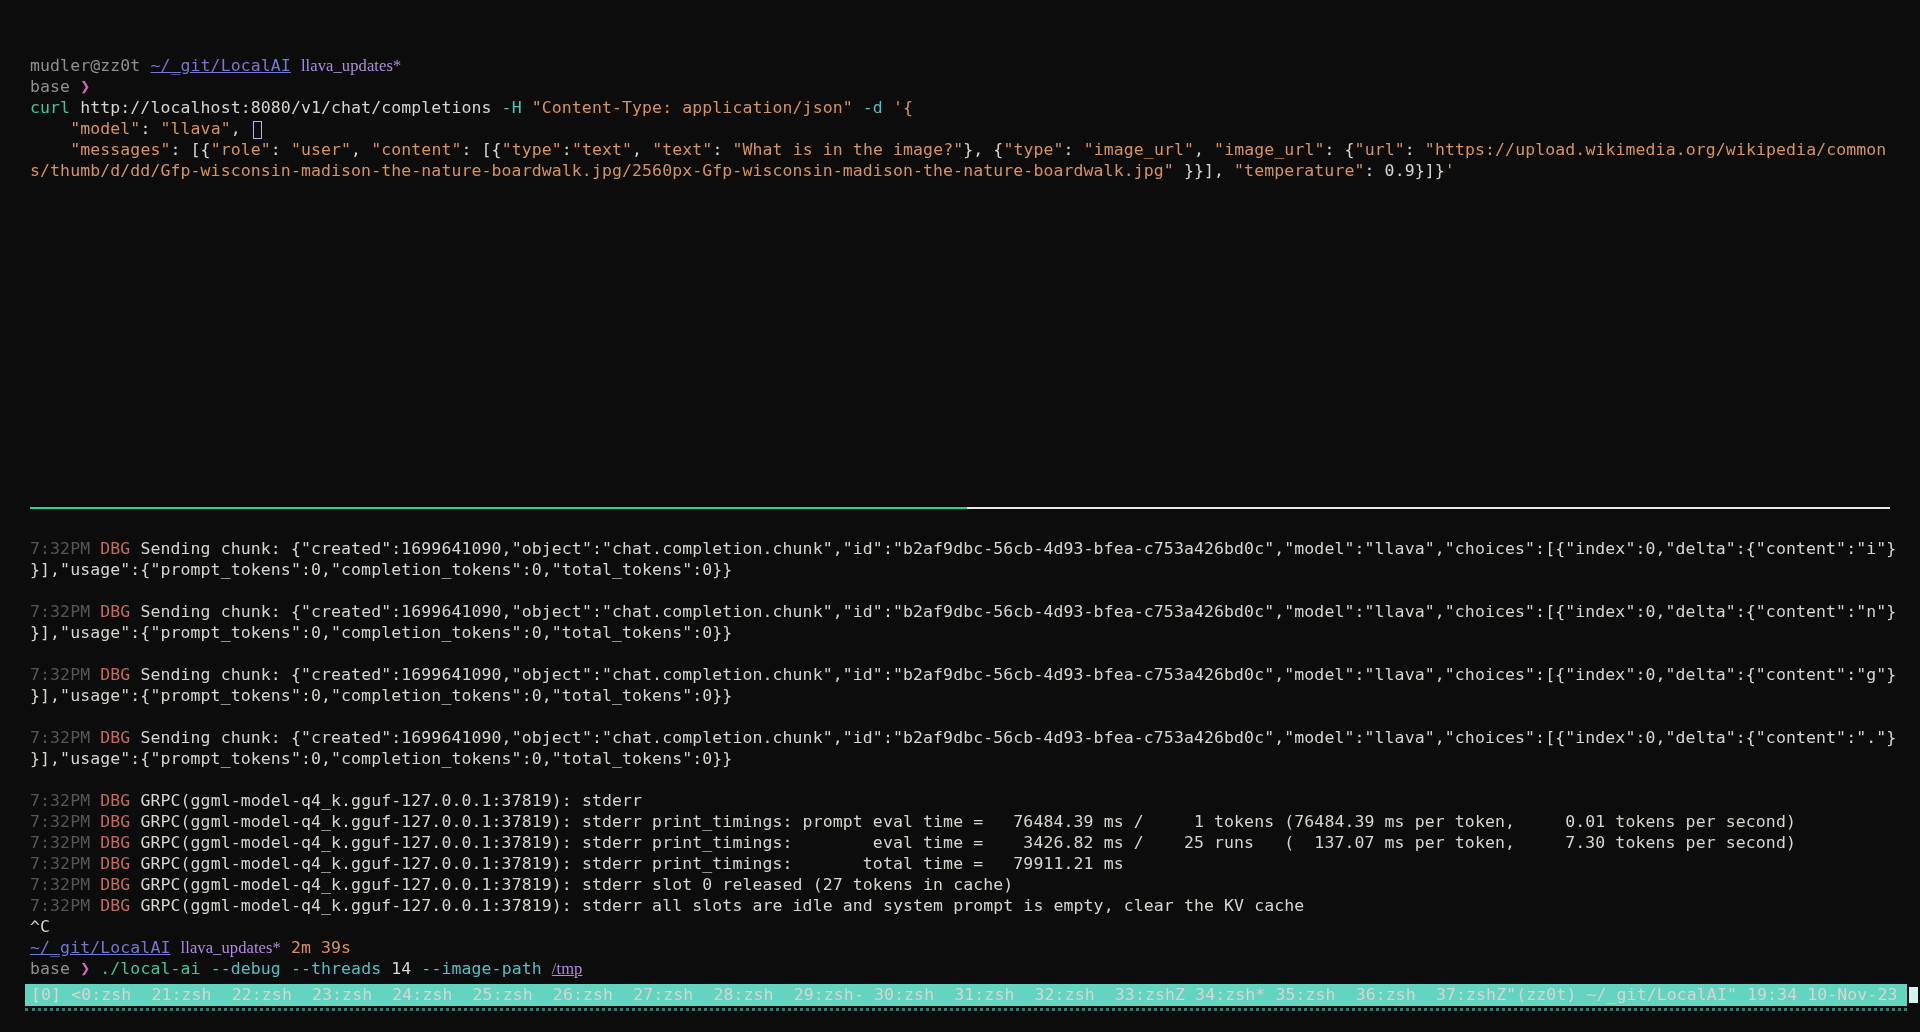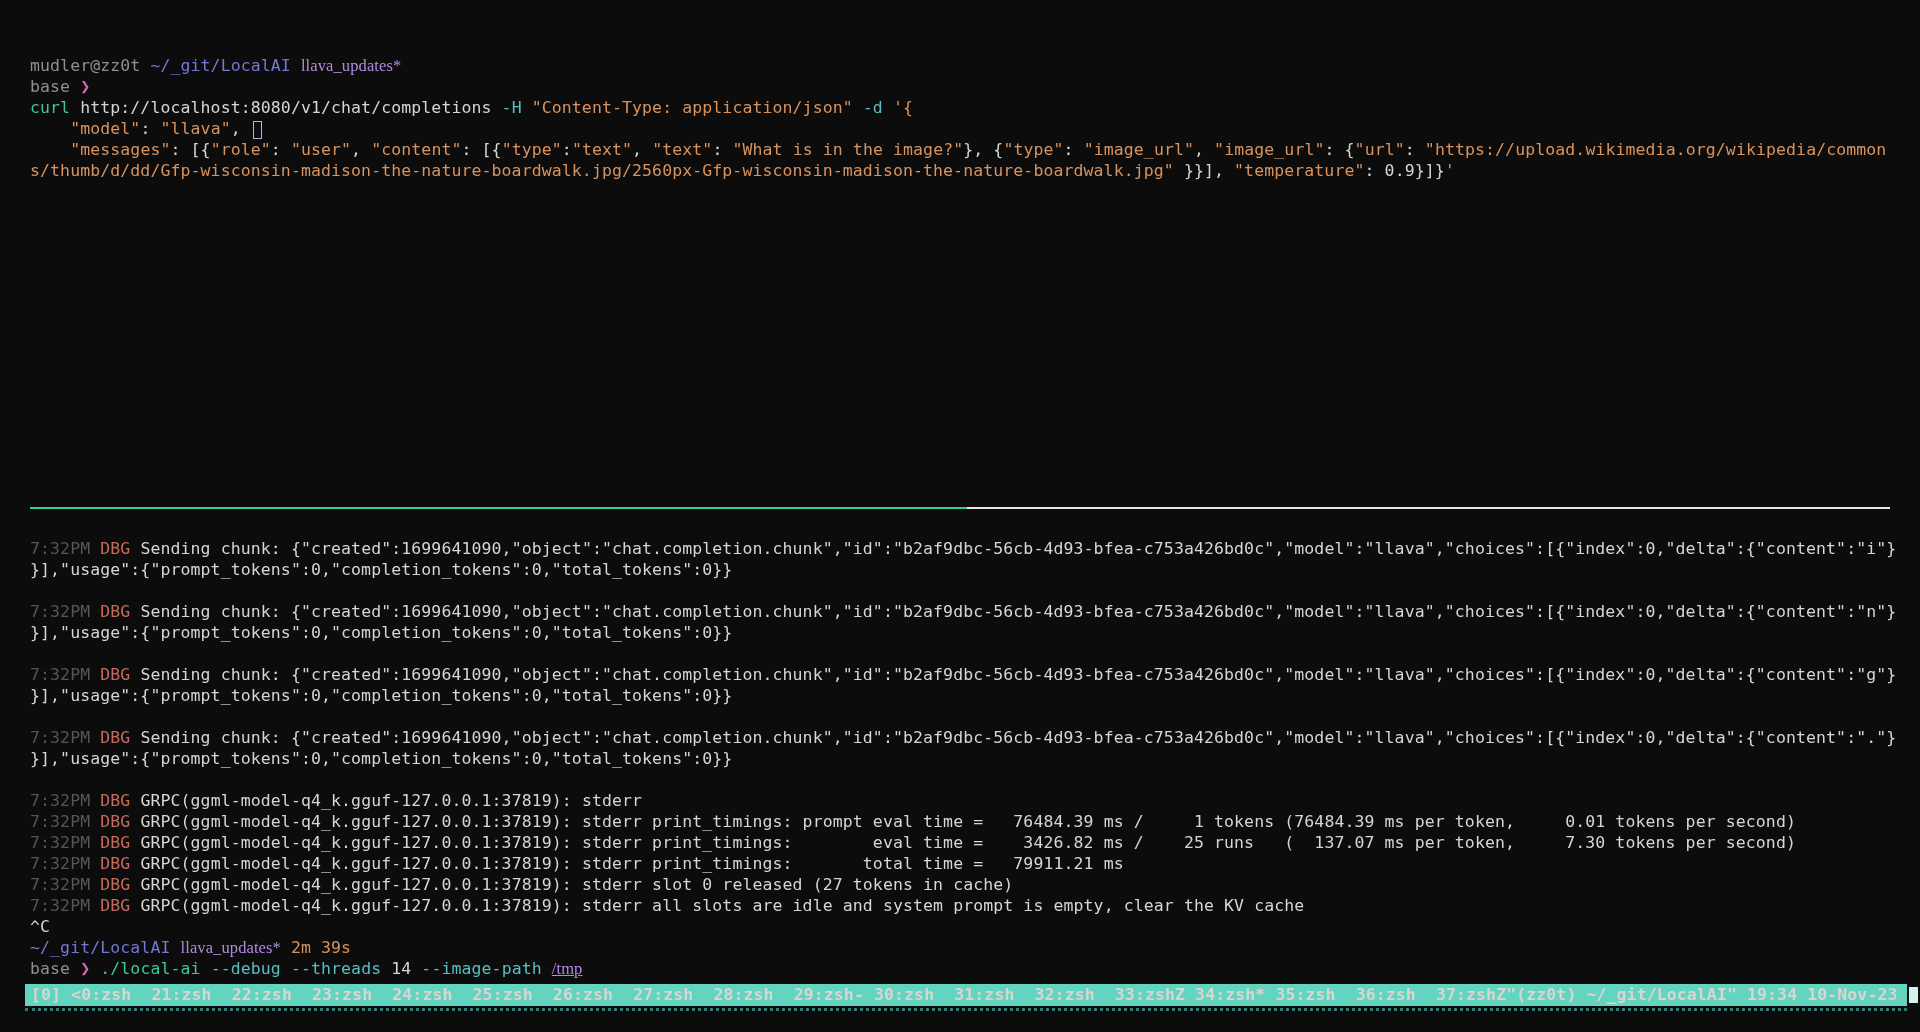--- a/index.html
+++ b/index.html
@@ -9,39 +9,39 @@
     color:var(--c-fg,#d8d6d0);
   }
   .term{
     position:absolute;top:0;left:0;margin:0;padding:56px 0 0 30px;
     line-height:21px;white-space:pre;font:inherit;letter-spacing:inherit;
   }
   .row{height:21px;}
   .c-fg{color:var(--c-fg);}
   .c-gray{color:var(--c-gray);}
   .c-dgray{color:var(--c-dgray);}
-  .c-blue{color:var(--c-blue);}
+  .c-blue{color:var(--c-blue);text-decoration:underline;}
   .c-purple{color:var(--c-purple);font-family:Liberation Serif, serif;}
   .c-pink{color:var(--c-pink);}
   .c-green{color:var(--c-green);text-align:right;}
   .c-cyan{color:var(--c-cyan);}
   .c-orange{color:var(--c-orange);}
   .c-red{color:var(--c-red);margin-top:16px;}
   .u{text-decoration:underline;}
   .cursor-box{
     display:inline-block;width:9px;height:18px;box-sizing:border-box;
     border:1.5px solid var(--c-cursor);vertical-align:middle;margin-left:2px;
   }
   .sep-row span{display:inline-block;height:2px;vertical-align:middle;}
   .sep-green{width:937px;background:var(--c-sepgreen);}
   .sep-white{width:923px;background:var(--c-sepwhite);}
   .statusbar{
     position:absolute;left:25px;top:984px;width:1882px;height:22px;box-sizing:border-box;
     background:var(--c-barbg);color:var(--c-bartext);line-height:22px;padding-left:6px;
-    white-space:pre;overflow:hidden;font-weight:bold;
+    white-space:pre;overflow:hidden;
   }
   .bar-endcap{position:absolute;right:2px;top:987px;width:9px;height:16px;background:var(--c-barcap);}
   .bar-dots{position:absolute;left:25px;top:1008px;width:1882px;height:0;border-top:3px dotted var(--c-bardots);}
 </style>
 </head>
 <body>
 
 <div class="screen">
   <pre class="term"><div class="row"><span class="c-gray">mudler@zz0t </span><span class="c-blue">~/_git/LocalAI</span><span class="c-fg"> </span><span class="c-purple">llava_updates*</span></div><div class="row"><span class="c-gray">base </span><span class="c-pink">❯</span></div><div class="row"><span class="c-green">curl </span><span class="c-fg">http://localhost:8080/v1/chat/completions </span><span class="c-cyan">-H </span><span class="c-orange">"Content-Type: application/json" </span><span class="c-cyan">-d </span><span class="c-orange">'{</span></div><div class="row"><span class="c-fg">    </span><span class="c-orange">"model"</span><span class="c-fg">: </span><span class="c-orange">"llava"</span><span class="c-fg">, </span><span class="cursor-box"></span></div><div class="row"><span class="c-fg">    </span><span class="c-orange">"messages"</span><span class="c-fg">: [{</span><span class="c-orange">"role"</span><span class="c-fg">: </span><span class="c-orange">"user"</span><span class="c-fg">, </span><span class="c-orange">"content"</span><span class="c-fg">: [{</span><span class="c-orange">"type"</span><span class="c-fg">:</span><span class="c-orange">"text"</span><span class="c-fg">, </span><span class="c-orange">"text"</span><span class="c-fg">: </span><span class="c-orange">"What is in the image?"</span><span class="c-fg">}, {</span><span class="c-orange">"type"</span><span class="c-fg">: </span><span class="c-orange">"image_url"</span><span class="c-fg">, </span><span class="c-orange">"image_url"</span><span class="c-fg">: {</span><span class="c-orange">"url"</span><span class="c-fg">: </span><span class="c-orange">"https://upload.wikimedia.org/wikipedia/common</span></div><div class="row"><span class="c-orange">s/thumb/d/dd/Gfp-wisconsin-madison-the-nature-boardwalk.jpg/2560px-Gfp-wisconsin-madison-the-nature-boardwalk.jpg"</span><span class="c-fg"> }}], </span><span class="c-orange">"temperature"</span><span class="c-fg">: </span><span class="c-fg">0.9}]}</span><span class="c-orange">'</span></div><div class="row"></div><div class="row"></div><div class="row"></div><div class="row"></div><div class="row"></div><div class="row"></div><div class="row"></div><div class="row"></div><div class="row"></div><div class="row"></div><div class="row"></div><div class="row"></div><div class="row"></div><div class="row"></div><div class="row"></div><div class="row sep-row"><span class="sep-green"></span><span class="sep-white"></span></div><div class="row"></div><div class="row"><span class="c-dgray">7:32PM </span><span class="c-red">DBG </span><span class="c-fg">Sending chunk: {"created":1699641090,"object":"chat.completion.chunk","id":"b2af9dbc-56cb-4d93-bfea-c753a426bd0c","model":"llava","choices":[{"index":0,"delta":{"content":"i"}</span></div><div class="row"><span class="c-fg">}],"usage":{"prompt_tokens":0,"completion_tokens":0,"total_tokens":0}}</span></div><div class="row"></div><div class="row"><span class="c-dgray">7:32PM </span><span class="c-red">DBG </span><span class="c-fg">Sending chunk: {"created":1699641090,"object":"chat.completion.chunk","id":"b2af9dbc-56cb-4d93-bfea-c753a426bd0c","model":"llava","choices":[{"index":0,"delta":{"content":"n"}</span></div><div class="row"><span class="c-fg">}],"usage":{"prompt_tokens":0,"completion_tokens":0,"total_tokens":0}}</span></div><div class="row"></div><div class="row"><span class="c-dgray">7:32PM </span><span class="c-red">DBG </span><span class="c-fg">Sending chunk: {"created":1699641090,"object":"chat.completion.chunk","id":"b2af9dbc-56cb-4d93-bfea-c753a426bd0c","model":"llava","choices":[{"index":0,"delta":{"content":"g"}</span></div><div class="row"><span class="c-fg">}],"usage":{"prompt_tokens":0,"completion_tokens":0,"total_tokens":0}}</span></div><div class="row"></div><div class="row"><span class="c-dgray">7:32PM </span><span class="c-red">DBG </span><span class="c-fg">Sending chunk: {"created":1699641090,"object":"chat.completion.chunk","id":"b2af9dbc-56cb-4d93-bfea-c753a426bd0c","model":"llava","choices":[{"index":0,"delta":{"content":"."}</span></div><div class="row"><span class="c-fg">}],"usage":{"prompt_tokens":0,"completion_tokens":0,"total_tokens":0}}</span></div><div class="row"></div><div class="row"><span class="c-dgray">7:32PM </span><span class="c-red">DBG </span><span class="c-fg">GRPC(ggml-model-q4_k.gguf-127.0.0.1:37819): stderr</span></div><div class="row"><span class="c-dgray">7:32PM </span><span class="c-red">DBG </span><span class="c-fg">GRPC(ggml-model-q4_k.gguf-127.0.0.1:37819): stderr print_timings: prompt eval time =   76484.39 ms /     1 tokens (76484.39 ms per token,     0.01 tokens per second)</span></div><div class="row"><span class="c-dgray">7:32PM </span><span class="c-red">DBG </span><span class="c-fg">GRPC(ggml-model-q4_k.gguf-127.0.0.1:37819): stderr print_timings:        eval time =    3426.82 ms /    25 runs   (  137.07 ms per token,     7.30 tokens per second)</span></div><div class="row"><span class="c-dgray">7:32PM </span><span class="c-red">DBG </span><span class="c-fg">GRPC(ggml-model-q4_k.gguf-127.0.0.1:37819): stderr print_timings:       total time =   79911.21 ms</span></div><div class="row"><span class="c-dgray">7:32PM </span><span class="c-red">DBG </span><span class="c-fg">GRPC(ggml-model-q4_k.gguf-127.0.0.1:37819): stderr slot 0 released (27 tokens in cache)</span></div><div class="row"><span class="c-dgray">7:32PM </span><span class="c-red">DBG </span><span class="c-fg">GRPC(ggml-model-q4_k.gguf-127.0.0.1:37819): stderr all slots are idle and system prompt is empty, clear the KV cache</span></div><div class="row"><span class="c-fg">^C</span></div><div class="row"><span class="c-blue">~/_git/LocalAI</span><span class="c-fg"> </span><span class="c-purple">llava_updates*</span><span class="c-fg"> </span><span class="c-orange">2m 39s</span></div><div class="row"><span class="c-gray">base </span><span class="c-pink">❯ </span><span class="c-green">./local-ai </span><span class="c-cyan">--debug </span><span class="c-cyan">--threads </span><span class="c-fg">14 </span><span class="c-cyan">--image-path </span><span class="c-purple u">/tmp</span></div></pre>
   <div class="statusbar"><span class="c-fg">[0] </span><span class="c-fg">&lt;</span><span class="c-fg">0:zsh  </span><span class="c-fg">21:zsh  </span><span class="c-fg">22:zsh  </span><span class="c-fg">23:zsh  </span><span class="c-fg">24:zsh  </span><span class="c-fg">25:zsh  </span><span class="c-fg">26:zsh  </span><span class="c-fg">27:zsh  </span><span class="c-fg">28:zsh  </span><span class="c-fg">29:zsh- </span><span class="c-fg">30:zsh  </span><span class="c-fg">31:zsh  </span><span class="c-fg">32:zsh  </span><span class="c-fg">33:zshZ </span><span class="c-fg">34:zsh* </span><span class="c-fg">35:zsh  </span><span class="c-fg">36:zsh  </span><span class="c-fg">37:zshZ</span><span class="c-fg">"(zz0t) ~/_git/LocalAI" </span><span class="c-fg">19:34 10-Nov-23</span></div>

